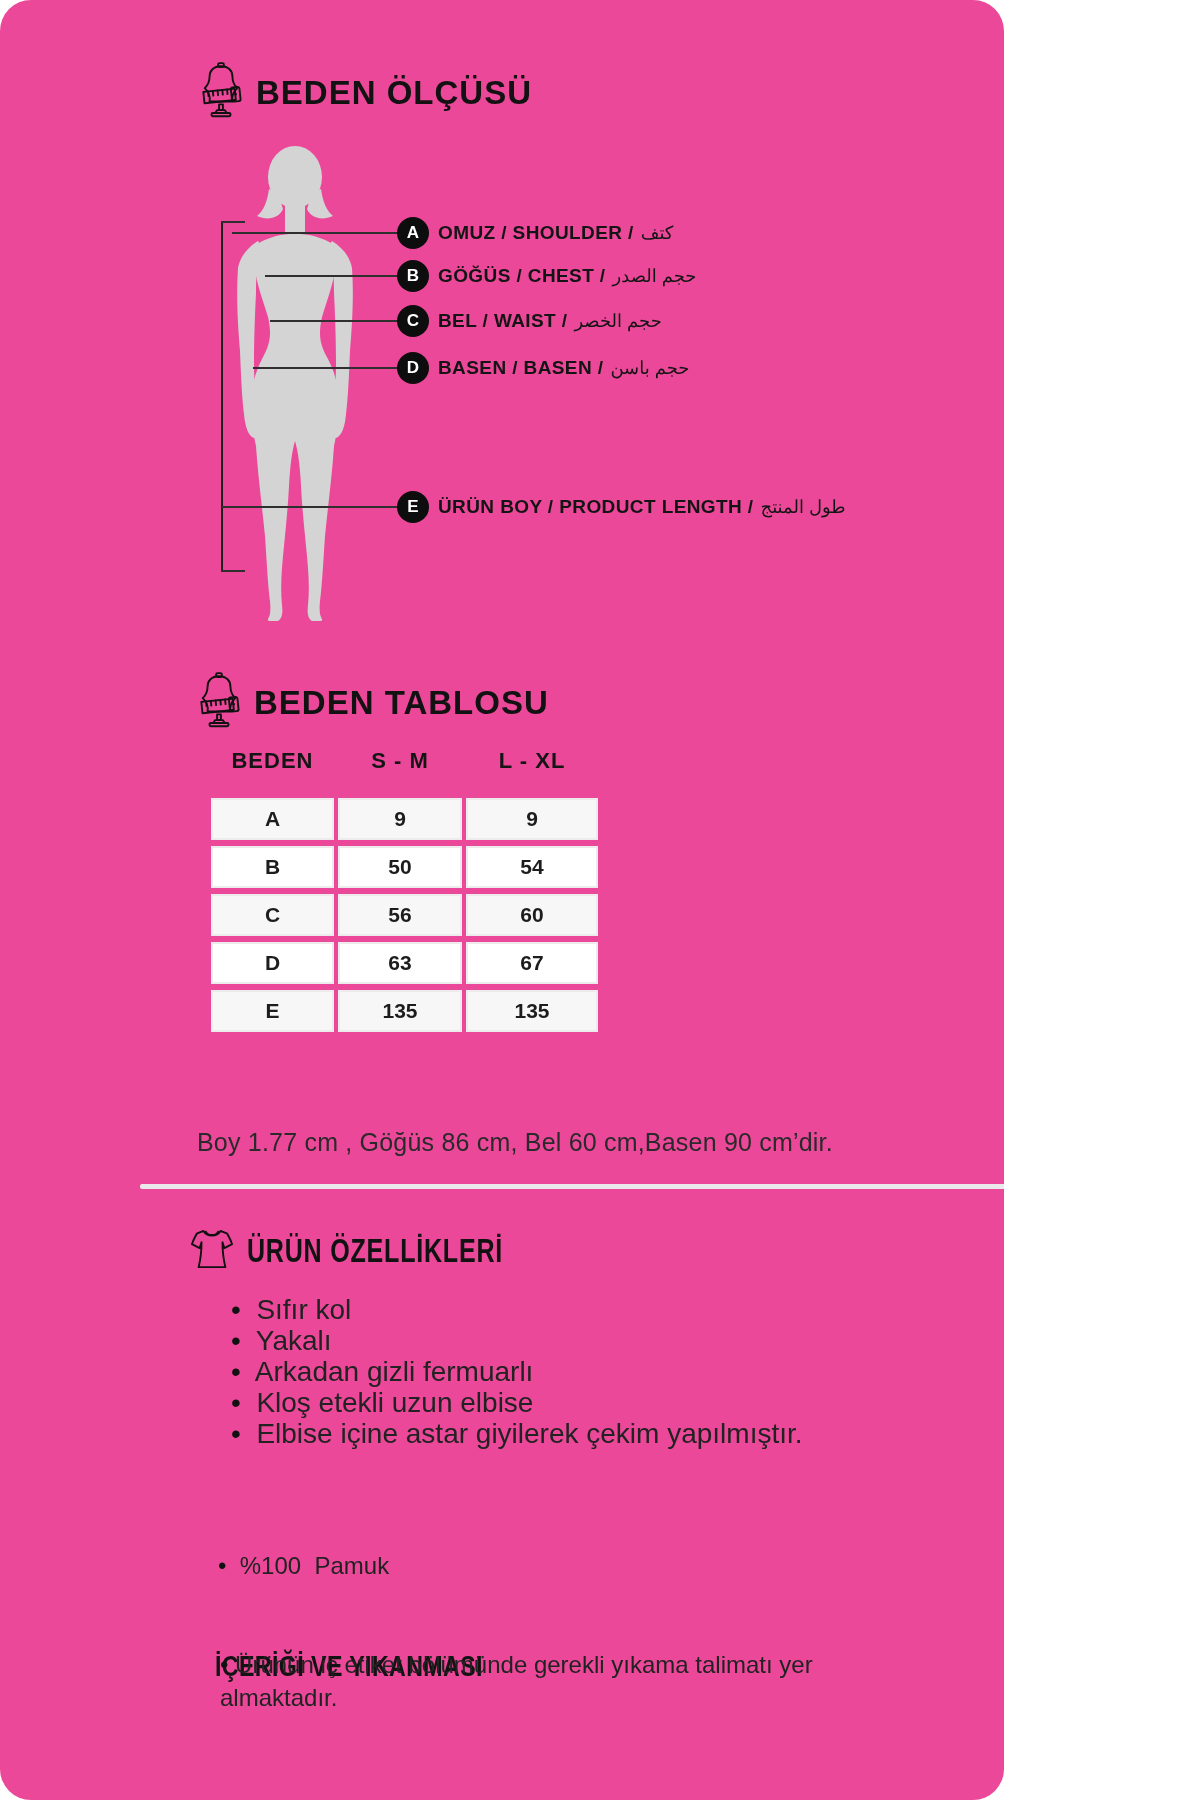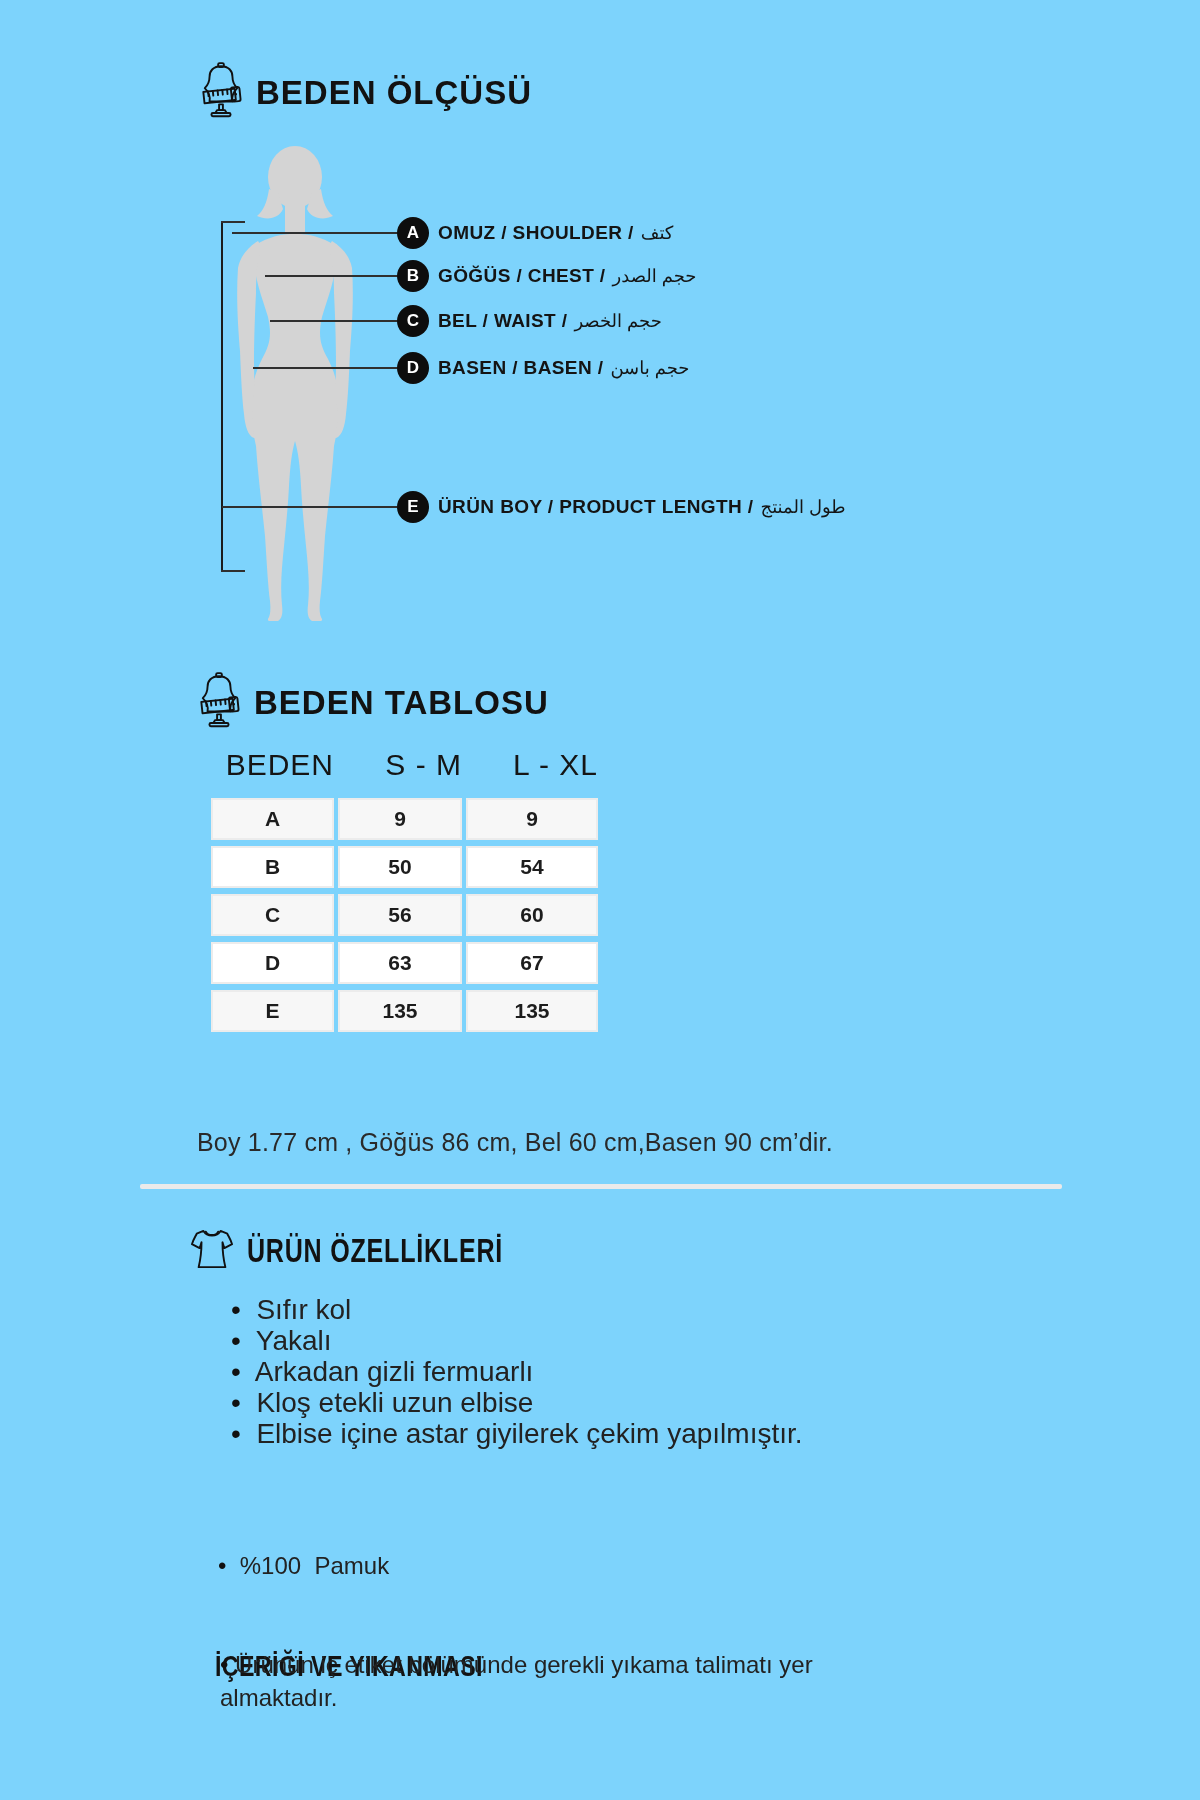--- a/index.html
+++ b/index.html
@@ -1,18 +1,18 @@
 <!DOCTYPE html>
 <html><head>
 <meta charset="utf-8">
 <style>
   html,body { margin:0; padding:0; background:#fff; }
   .canvas {
-    position:relative; width:1200px; height:1800px; background:#7dd3fc;
-    font-family:"Liberation Sans", sans-serif; color:#111; overflow:hidden;
+    position:relative; width:1004px; height:1800px; background:#ec4899;
+    font-family:"Liberation Sans", sans-serif; color:#111; overflow:hidden;border-radius:31px;
   }
   
   .sec-title { position:absolute; display:flex; align-items:center; gap:14px; }
   .sec-title .txt { font-size:33px; font-weight:700; letter-spacing:1px; color:#121212; white-space:nowrap; }
   .cond { display:inline-block; transform:scaleX(0.76); transform-origin:left center; letter-spacing:0.5px; }
 
   
   .sil { position:absolute; left:228px; top:145px; }
   .line { position:absolute; height:2px; background:#2f2f2f; }
   .vline { position:absolute; width:2px; background:#1c1c1c; }
@@ -23,21 +23,21 @@
     font-size:17px; font-weight:700; flex:0 0 32px;
   }
   .mlab { margin-left:9px; font-size:19px; font-weight:700; letter-spacing:0.4px; color:#141414; }
   .mar  { margin-left:7px; font-size:18px; font-weight:400; color:#141414; }
 
   
   .thead {
     position:absolute; left:211px; top:748px; width:387px;
     display:grid; grid-template-columns:123px 124px 132px; column-gap:4px;
   }
-  .thead div { text-align:right; font-size:30px; font-weight:400; letter-spacing:1px; color:#151515; }
+  .thead div { text-align:center; font-size:22px; font-weight:700; letter-spacing:1px; color:#151515; }
   .tbody {
     position:absolute; left:211px; top:798px; width:387px;
     display:grid; grid-template-columns:123px 124px 132px; gap:6px 4px;
   }
   .cell {
     height:38px; display:flex; align-items:center; justify-content:center;
     font-size:21px; font-weight:700; color:#1d1d1d;
     border:2px solid #ececec; background:#ffffff;
   }
   .r-odd .cell, .cell.odd { background:#f7f7f7; }

